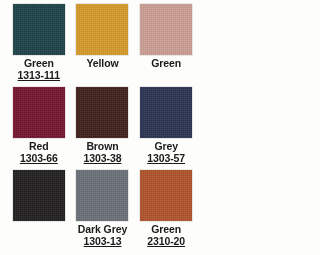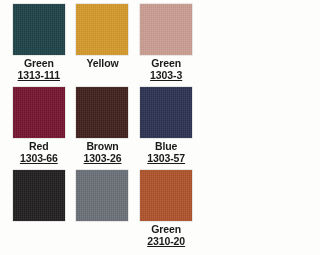--- a/index.html
+++ b/index.html
@@ -88,54 +88,57 @@
     <div class="swatch-chip" style="background-color: rgb(215, 154, 43);"></div>
     <div class="swatch-caption">
       <span class="swatch-name">Yellow</span>
     </div>
   </div>
 
   <div class="swatch-cell">
     <div class="swatch-chip" style="background-color: rgb(204, 158, 147);"></div>
     <div class="swatch-caption">
       <span class="swatch-name">Green</span>
-      <span class="swatch-code">1303-3</span>
     </div>
   </div>
 
   <div class="swatch-cell">
     <div class="swatch-chip" style="background-color: rgb(117, 22, 47);"></div>
     <div class="swatch-caption">
       <span class="swatch-name">Red</span>
       <span class="swatch-code">1303-66</span>
     </div>
   </div>
 
   <div class="swatch-cell">
     <div class="swatch-chip" style="background-color: rgb(64, 32, 28);"></div>
     <div class="swatch-caption">
       <span class="swatch-name">Brown</span>
-      <span class="swatch-code">1303-26</span>
+      <span class="swatch-code">1303-38</span>
     </div>
   </div>
 
   <div class="swatch-cell">
     <div class="swatch-chip" style="background-color: rgb(44, 51, 82);"></div>
     <div class="swatch-caption">
-      <span class="swatch-name">Blue</span>
+      <span class="swatch-name">Grey</span>
       <span class="swatch-code">1303-57</span>
     </div>
   </div>
 
   <div class="swatch-cell">
     <div class="swatch-chip" style="background-color: rgb(33, 31, 31);"></div>
   </div>
 
   <div class="swatch-cell">
     <div class="swatch-chip" style="background-color: rgb(107, 113, 121);"></div>
+    <div class="swatch-caption">
+      <span class="swatch-name">Dark Grey</span>
+      <span class="swatch-code">1303-13</span>
+    </div>
   </div>
 
   <div class="swatch-cell">
     <div class="swatch-chip" style="background-color: rgb(176, 84, 44);"></div>
     <div class="swatch-caption">
       <span class="swatch-name">Green</span>
       <span class="swatch-code">2310-20</span>
     </div>
   </div>
 

